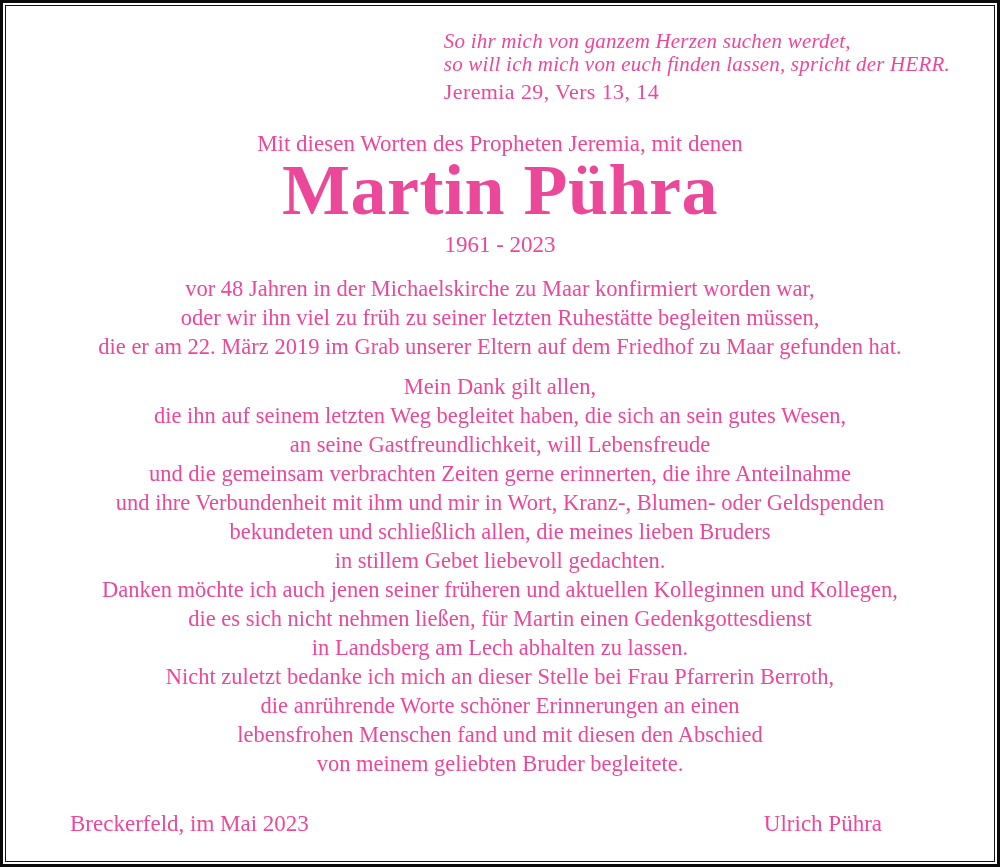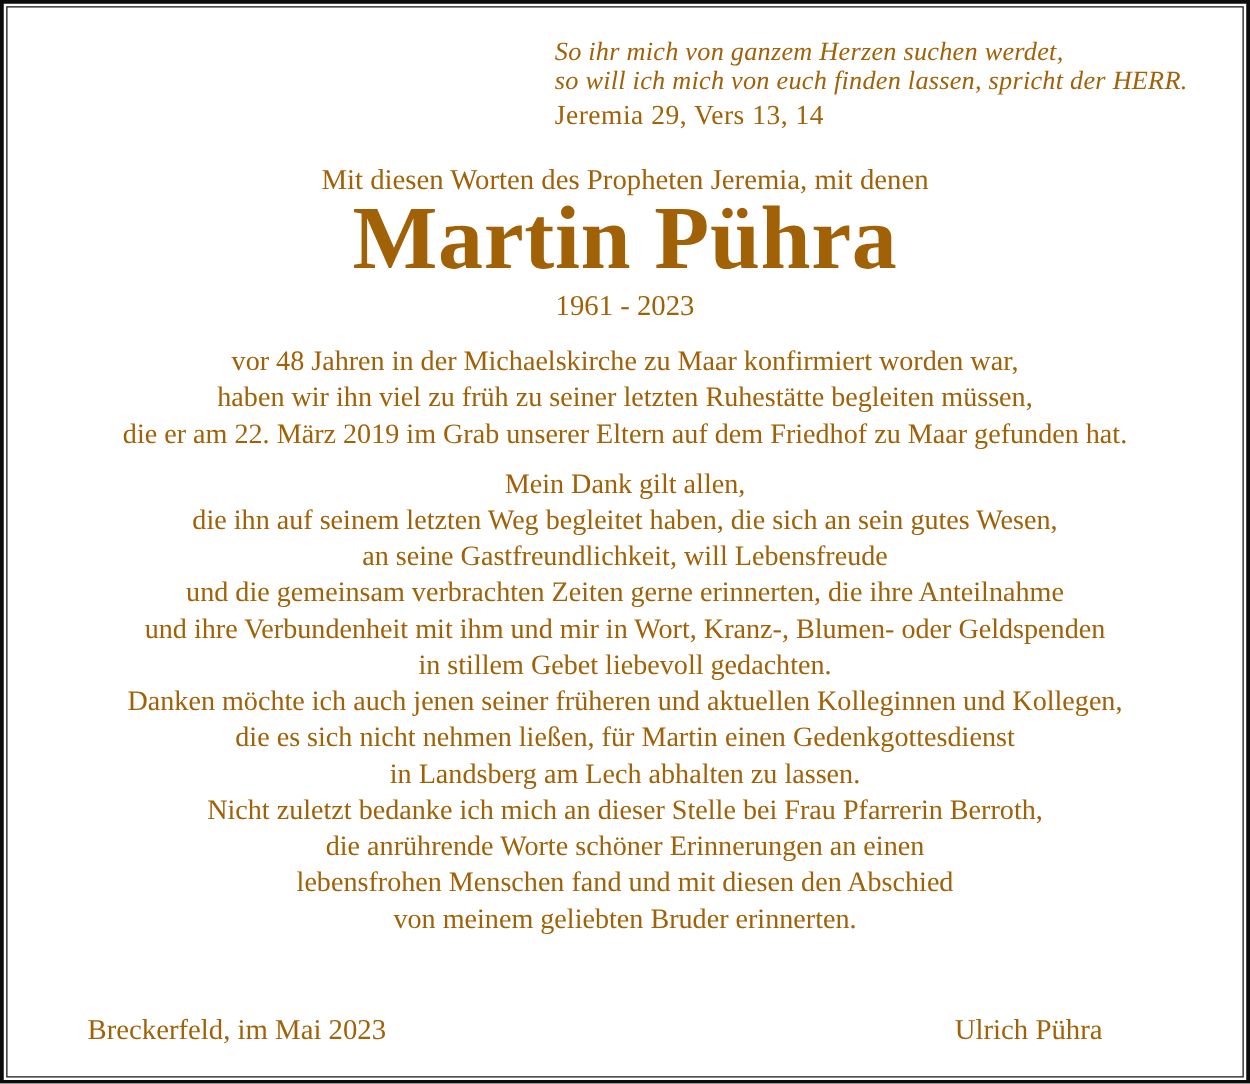--- a/index.html
+++ b/index.html
@@ -6,21 +6,21 @@
     margin: 0;
     padding: 0;
     background: #ffffff;
   }
   .page {
     position: relative;
     width: 1000px;
     height: 867px;
     background: #ffffff;
     font-family: "Liberation Serif", serif;
-    color: #a16207;
+    color: #ec4899;
     overflow: hidden;
     box-sizing: border-box;
   }
   .frame-outer {
     position: absolute;
     inset: 0;
     border: 3px solid #0c0c0c;
     padding: 2px;
     box-sizing: border-box;
   }
@@ -114,38 +114,39 @@
       </div>
 
       <div class="intro-line">Mit diesen Worten des Propheten Jeremia, mit denen</div>
 
       <div class="deceased-name">Martin Pühra</div>
 
       <div class="deceased-years">1961 - 2023</div>
 
       <div class="para para-1">
         <div>vor 48 Jahren in der Michaelskirche zu Maar konfirmiert worden war,</div>
-        <div>haben wir ihn viel zu früh zu seiner letzten Ruhestätte begleiten müssen,</div>
+        <div>oder wir ihn viel zu früh zu seiner letzten Ruhestätte begleiten müssen,</div>
         <div>die er am 22. März 2019 im Grab unserer Eltern auf dem Friedhof zu Maar gefunden hat.</div>
       </div>
 
       <div class="para para-2">
         <div>Mein Dank gilt allen,</div>
         <div>die ihn auf seinem letzten Weg begleitet haben, die sich an sein gutes Wesen,</div>
         <div>an seine Gastfreundlichkeit, will Lebensfreude</div>
         <div>und die gemeinsam verbrachten Zeiten gerne erinnerten, die ihre Anteilnahme</div>
         <div>und ihre Verbundenheit mit ihm und mir in Wort, Kranz-, Blumen- oder Geldspenden</div>
+        <div>bekundeten und schließlich allen, die meines lieben Bruders</div>
         <div>in stillem Gebet liebevoll gedachten.</div>
         <div>Danken möchte ich auch jenen seiner früheren und aktuellen Kolleginnen und Kollegen,</div>
         <div>die es sich nicht nehmen ließen, für Martin einen Gedenkgottesdienst</div>
         <div>in Landsberg am Lech abhalten zu lassen.</div>
         <div>Nicht zuletzt bedanke ich mich an dieser Stelle bei Frau Pfarrerin Berroth,</div>
         <div>die anrührende Worte schöner Erinnerungen an einen</div>
         <div>lebensfrohen Menschen fand und mit diesen den Abschied</div>
-        <div>von meinem geliebten Bruder erinnerten.</div>
+        <div>von meinem geliebten Bruder begleitete.</div>
       </div>
 
       <div class="footer">
         <div class="place-date">Breckerfeld, im Mai 2023</div>
         <div class="mourner">Ulrich Pühra</div>
       </div>
 
     </div>
   </div>
 </div>

